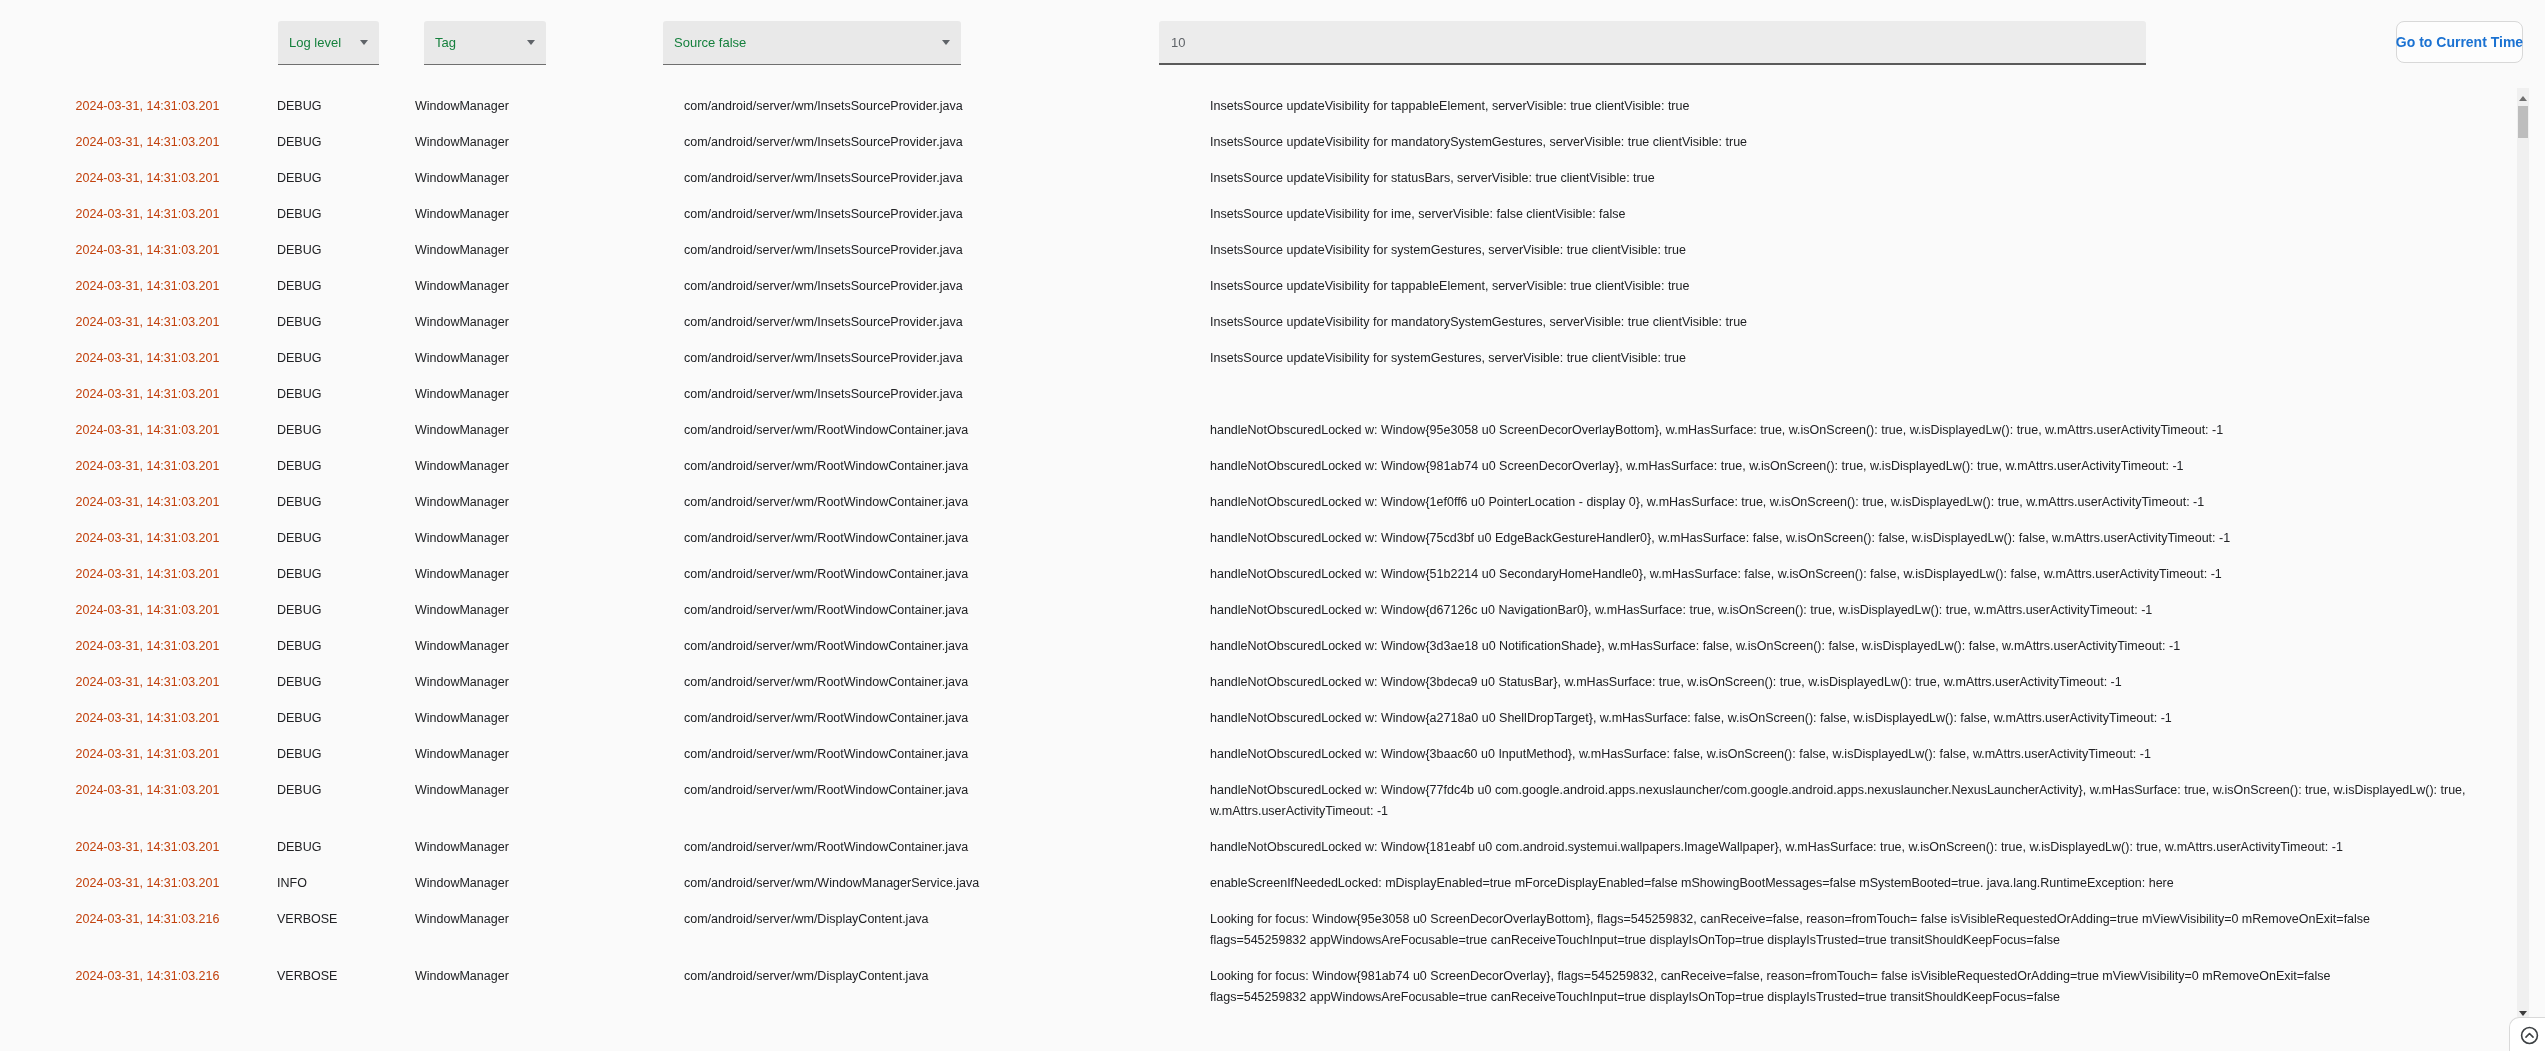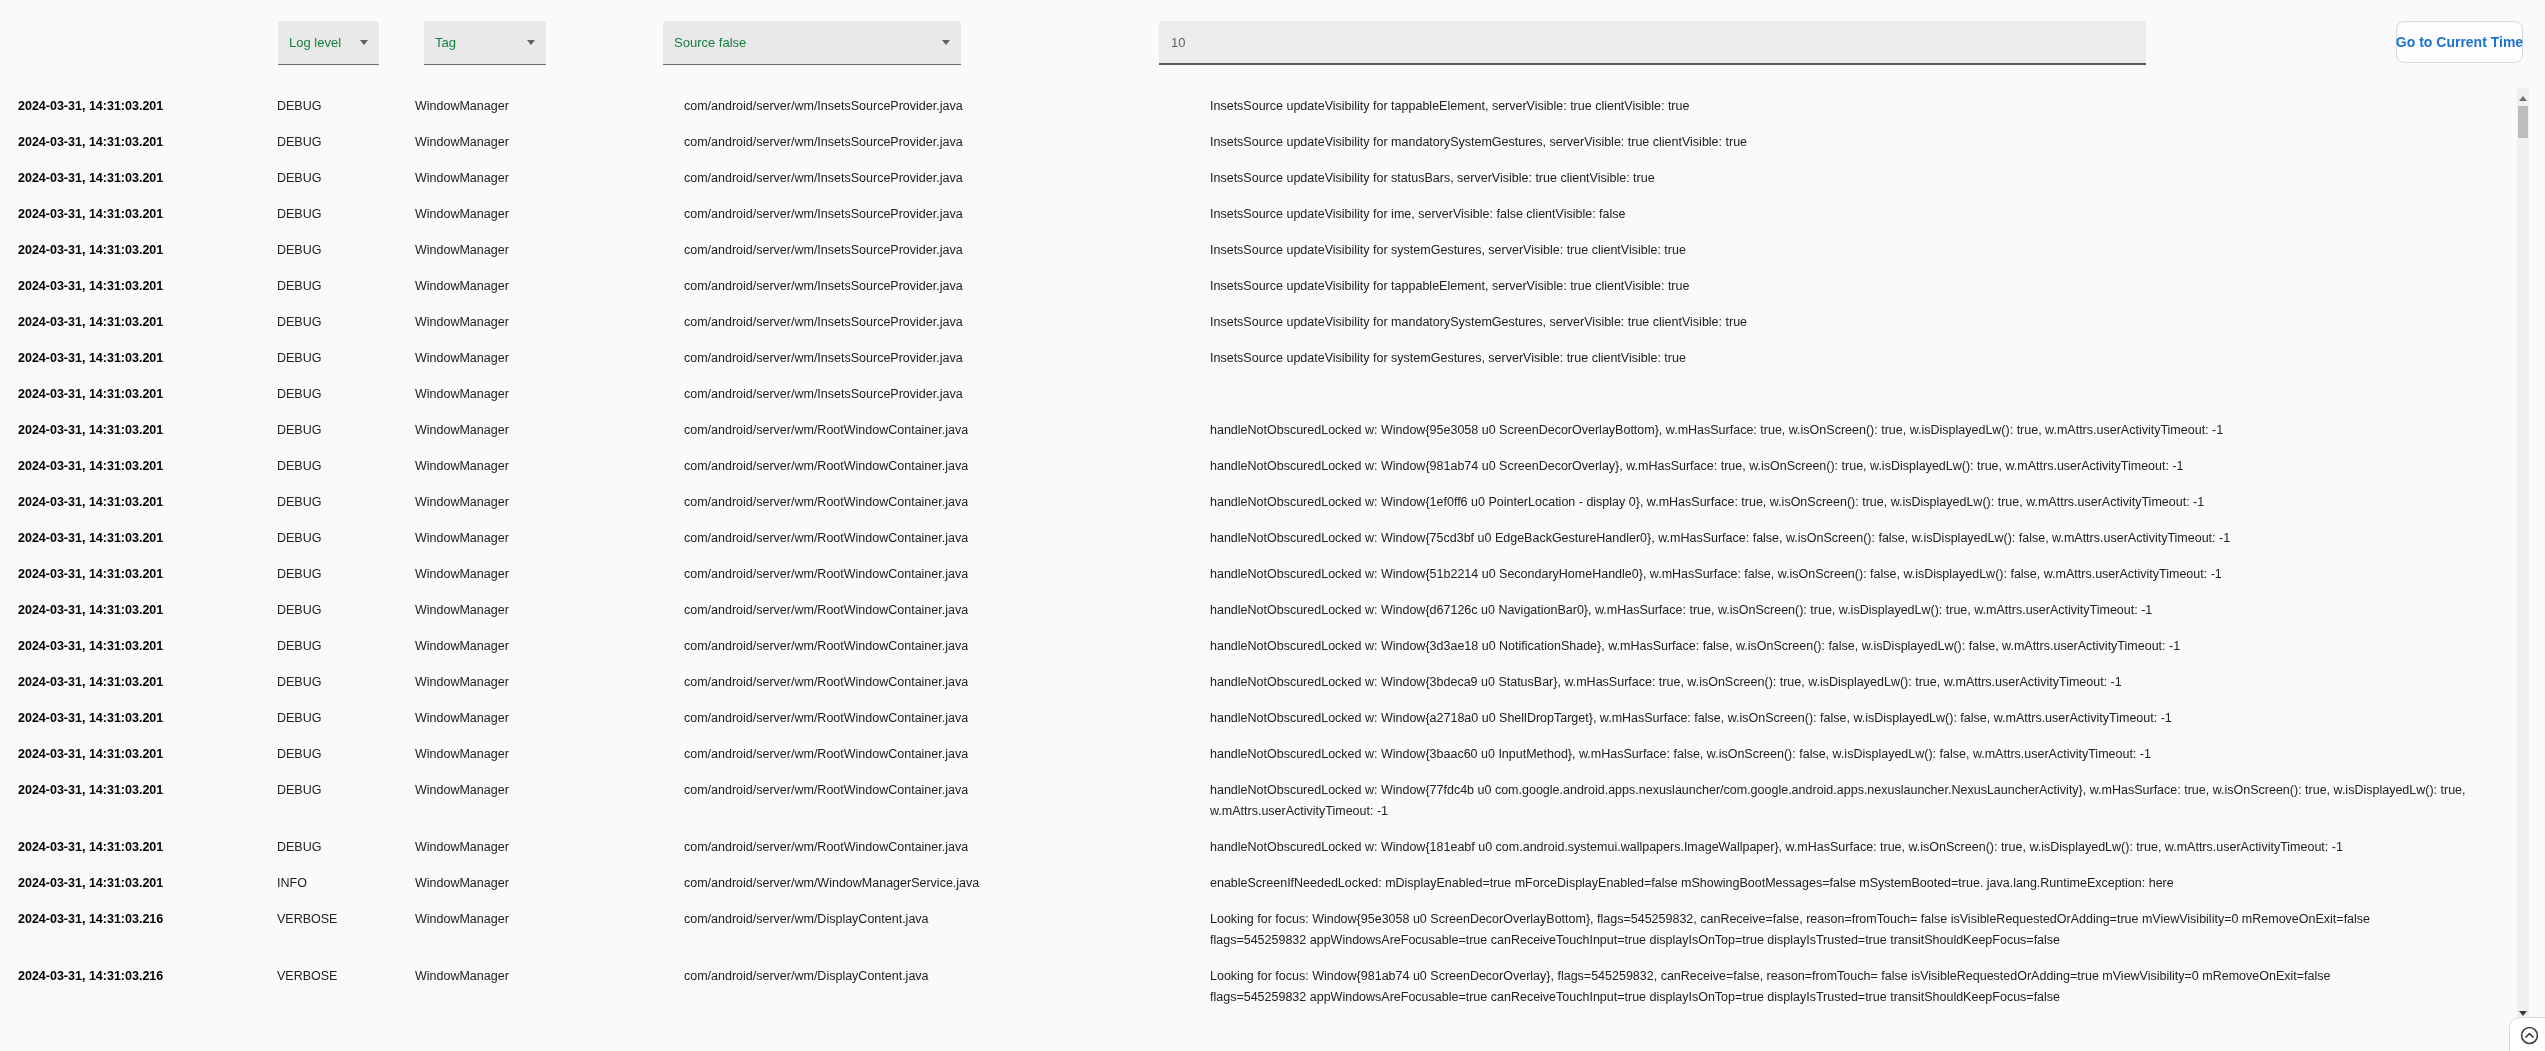--- a/index.html
+++ b/index.html
@@ -71,24 +71,25 @@
     grid-template-columns: 259px 138px 269px 526px 1fr;
     align-items: start;
     padding: 7px 16px 8px 18px;
     box-sizing: border-box;
     font-size: 12.5px;
     line-height: 21px;
     color: #202124;
   }
   .cell { overflow: hidden; }
   .cell.time {
-    color: #000000;
-    font-weight: 700;
+    color: #c2410c;
+    font-weight: 400;
     cursor: pointer;
     white-space: nowrap;
+    text-align: center;
   }
   .cell.msg { white-space: pre-wrap; word-break: break-word; }
   
   .scroll-track {
     position: absolute;
     left: 2517px; top: 88px;
     width: 12px; height: 963px;
     background: #f0f0f0;
   }
   .scroll-up-arrow {

